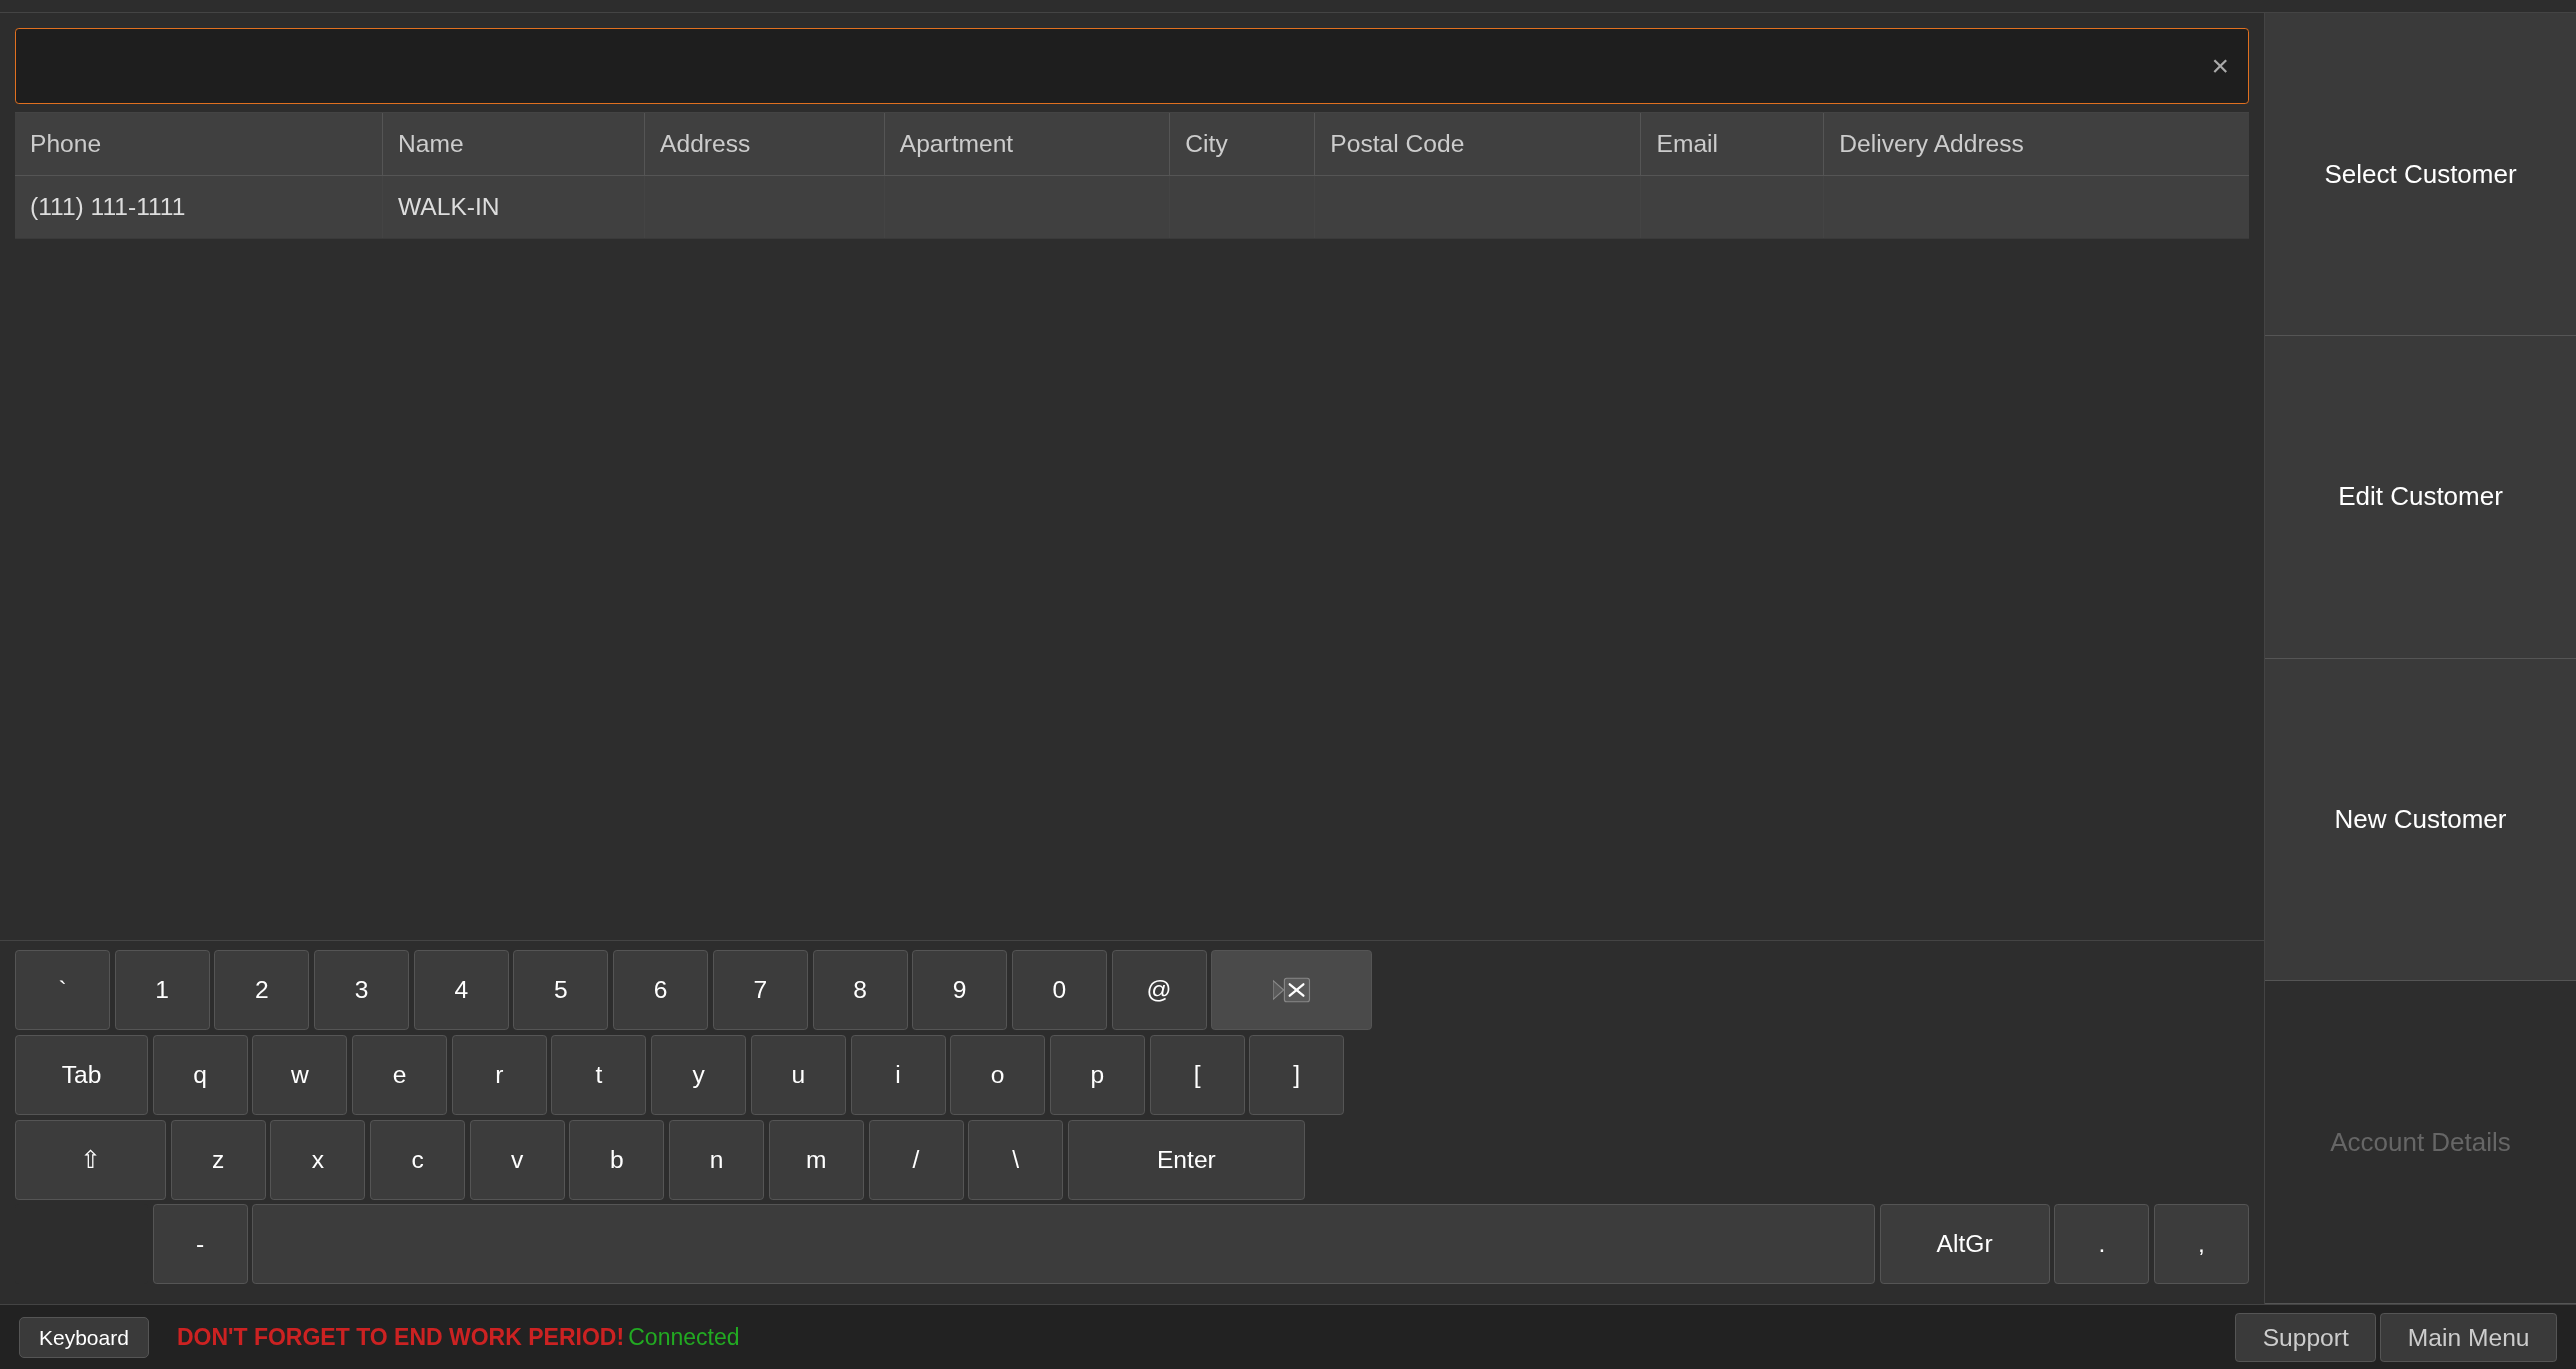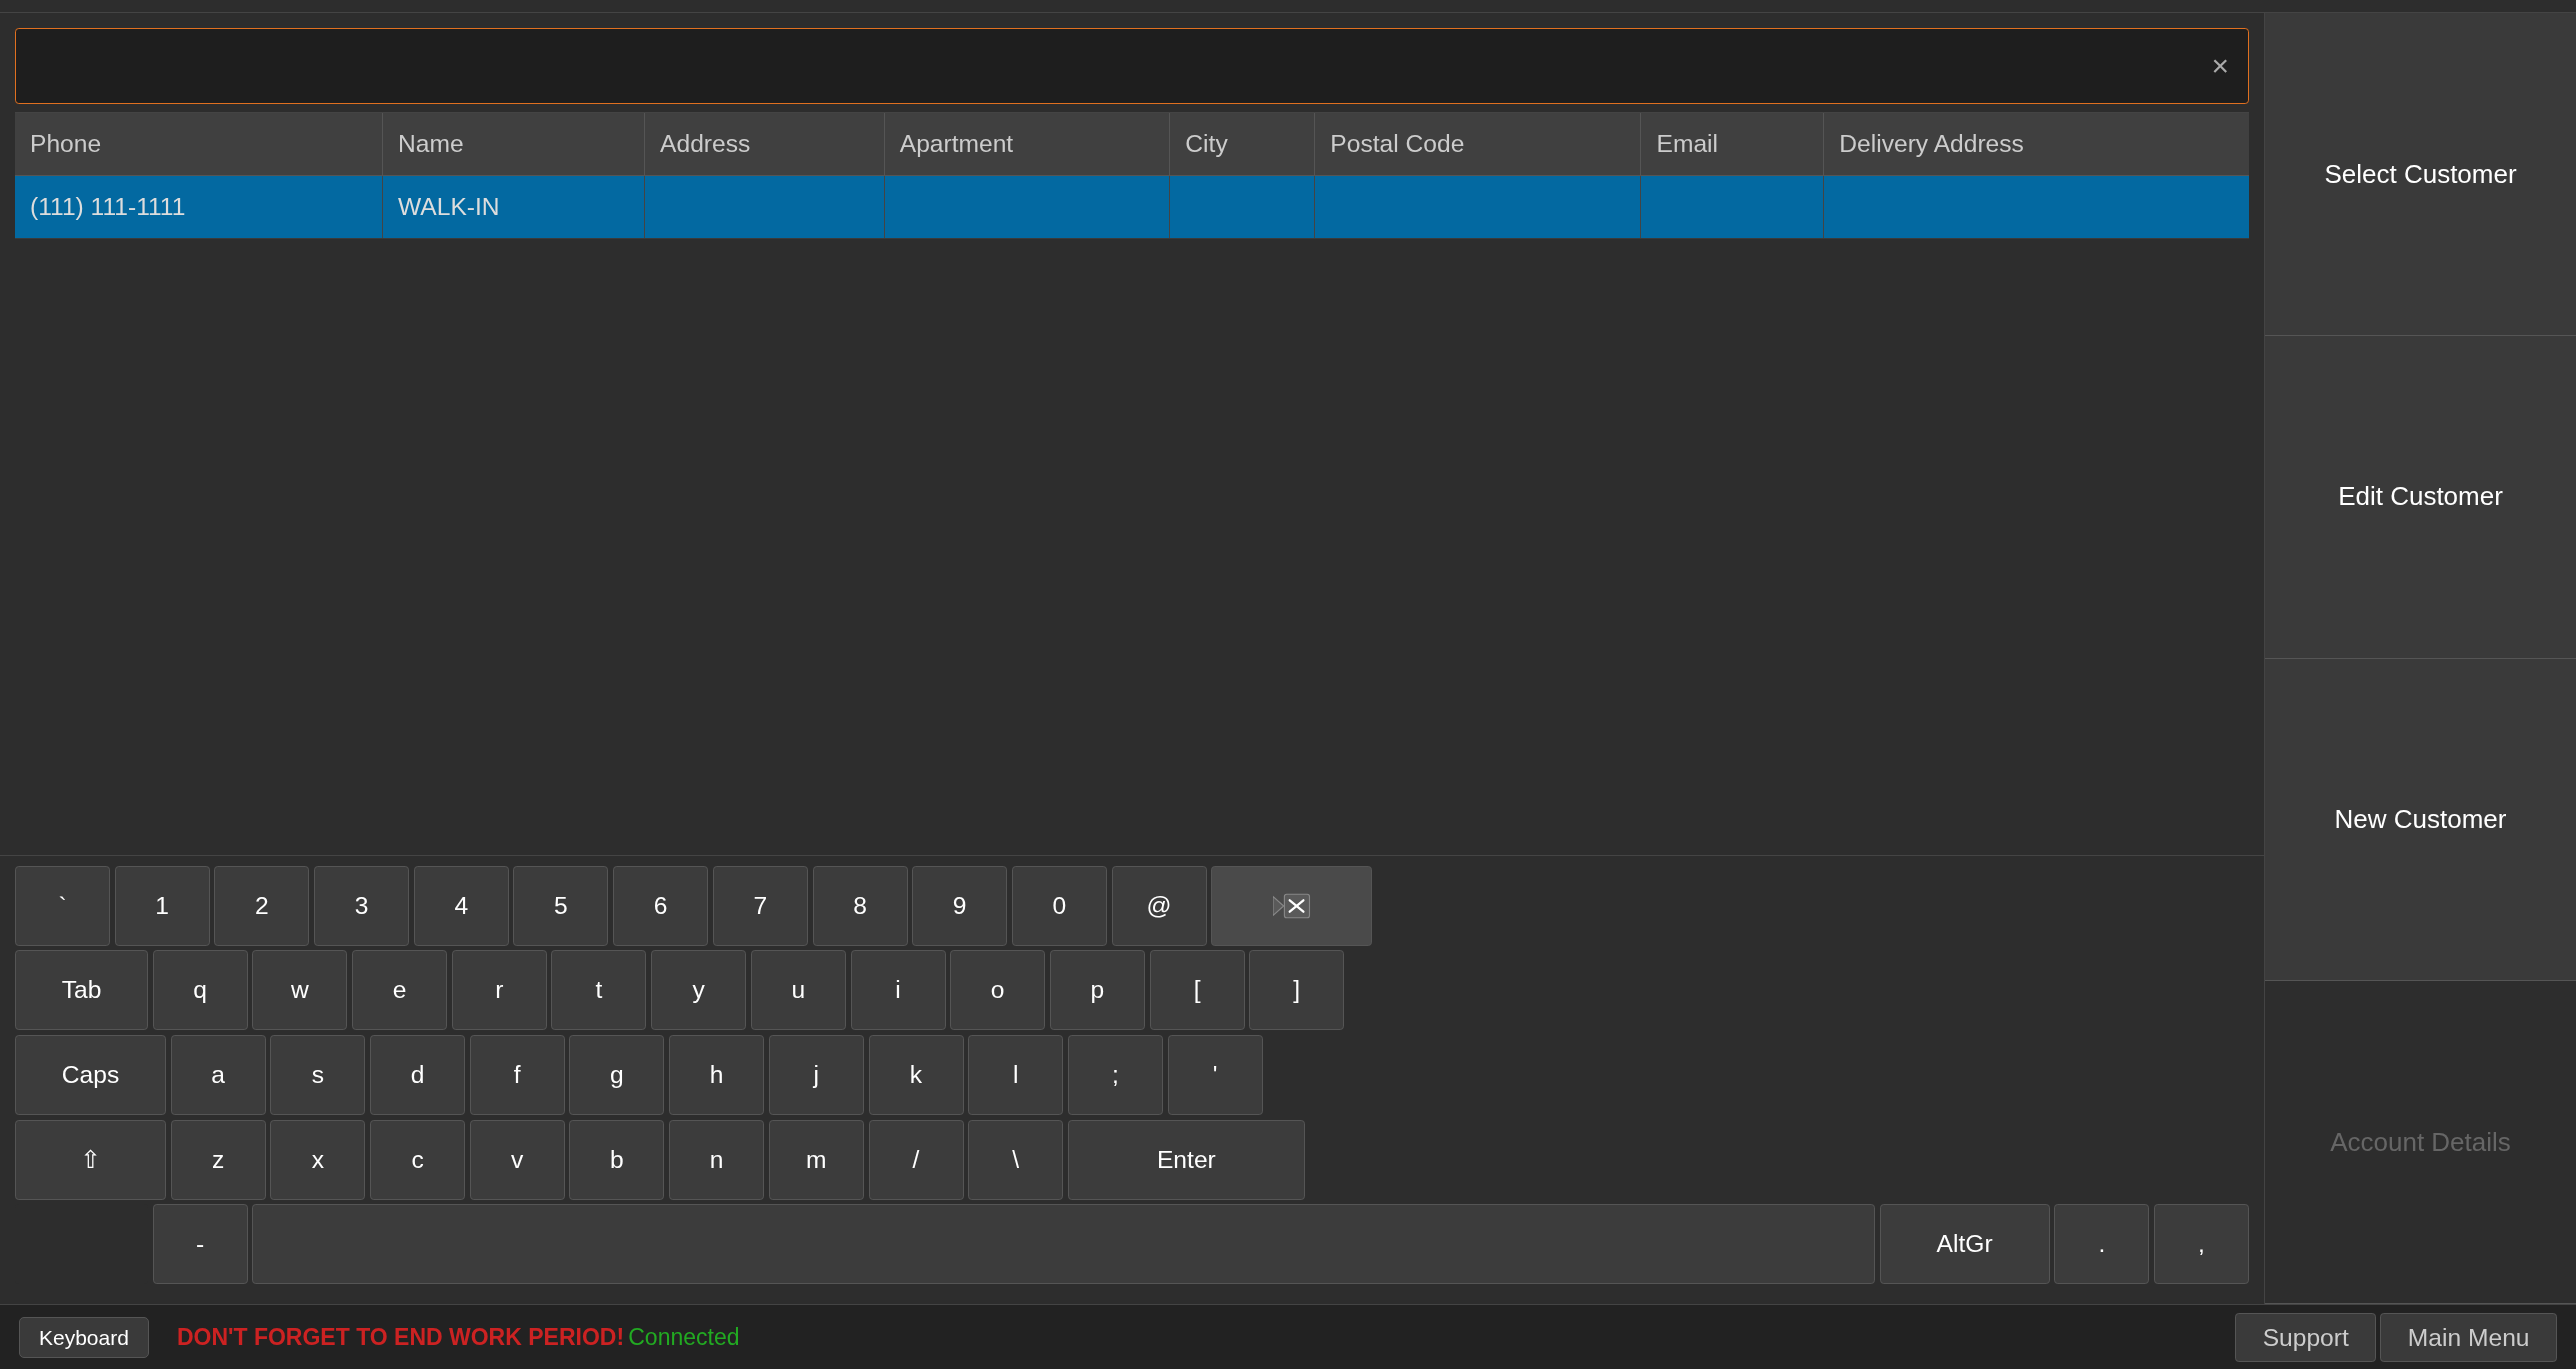--- a/index.html
+++ b/index.html
@@ -90,21 +90,21 @@
     }
     thead tr th:last-child { border-right: none; }
     tbody tr td {
       padding: 17px 15px;
       border-right: 0.9px solid #444;
       border-bottom: 0.9px solid #3a3a3a;
       color: #ddd;
     }
     tbody tr td:last-child { border-right: none; }
     tbody tr.selected-row td {
-      background: #0369a1;
+      background: #404040;
     }
 
     
     .keyboard-container {
       background: #2d2d2d;
       padding: 9.5px 15px 15px 15px;
       border-top: 0.9px solid #444;
     }
     .keyboard-row {
       display: flex;
@@ -318,34 +318,20 @@
         <div class="key">t</div>
         <div class="key">y</div>
         <div class="key">u</div>
         <div class="key">i</div>
         <div class="key">o</div>
         <div class="key">p</div>
         <div class="key">[</div>
         <div class="key">]</div>
       </div>
 
-      <div class="keyboard-row">
-        <div class="key caps-key">Caps</div>
-        <div class="key">a</div>
-        <div class="key">s</div>
-        <div class="key">d</div>
-        <div class="key">f</div>
-        <div class="key">g</div>
-        <div class="key">h</div>
-        <div class="key">j</div>
-        <div class="key">k</div>
-        <div class="key">l</div>
-        <div class="key">;</div>
-        <div class="key">'</div>
-      </div>
 
       <div class="keyboard-row">
         <div class="key shift-key">⇧</div>
         <div class="key">z</div>
         <div class="key">x</div>
         <div class="key">c</div>
         <div class="key">v</div>
         <div class="key">b</div>
         <div class="key">n</div>
         <div class="key">m</div>

